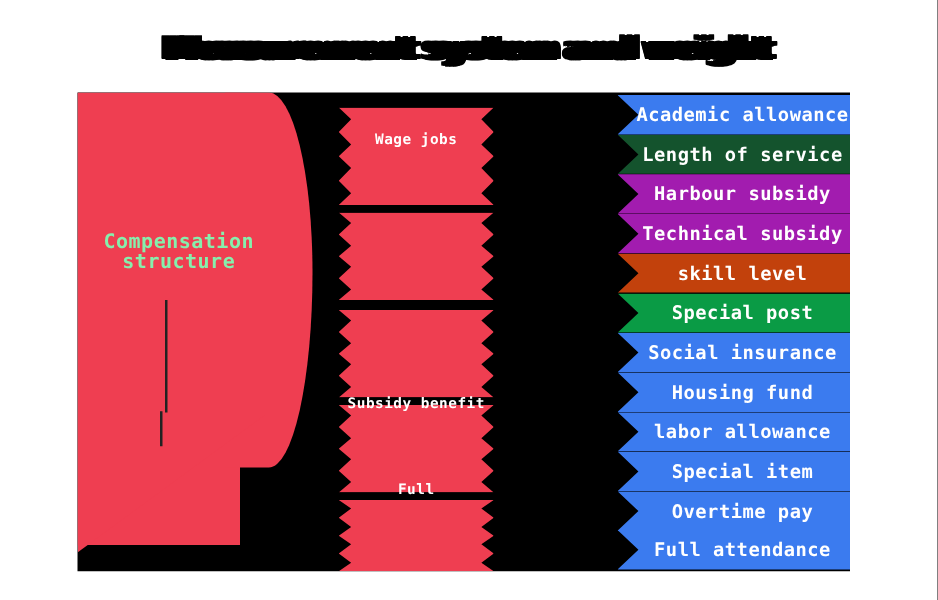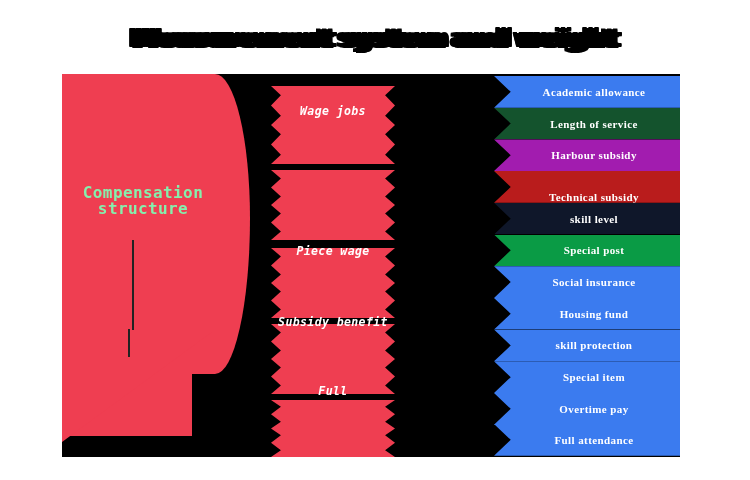--- a/index.html
+++ b/index.html
@@ -104,21 +104,20 @@
   .mid-label{
     position:absolute;
     left:-12px; width:148px;
     text-align:center;
     color:#ffffff;
     font-size:11.5px;
     font-weight:bold;
     letter-spacing:0.4px;
     white-space:nowrap;
     user-select:none;
-    font-style:italic;
   }
   #mid-caret{
     position:absolute;
     left:66px; top:255px;
     width:2px; height:28px;
     background:#222222;
   }
 
   
   #dst-col{
@@ -130,82 +129,80 @@
     position:absolute;
     left:0; width:186px;
     display:flex;
     align-items:center;
     justify-content:center;
     clip-path:polygon(0% 0%, 100% 0%, 100% 100%, 0% 100%, 9% 50%);
     overflow:hidden;
   }
   .dst-label{
     color:#ffffff;
-    font-size:11px;
+    font-size:15px;
     font-weight:bold;
     letter-spacing:0.4px;
     white-space:nowrap;
     padding-left:14px;
     user-select:none;
-    font-family:Liberation Serif, serif;
   }
 </style>
 </head>
 <body>
 
 <div id="title">Measurement system and weight</div>
 
 <div id="canvas">
 
   <div id="src-node"></div>
   <div id="src-bulge"></div>
   <div id="src-taper"></div>
   <div id="src-label">Compensation structure</div>
   <div id="src-caret"></div>
 
   <div id="mid-col">
       <div class="mid-node" style="top: 12px; height: 78px; background: rgb(239, 62, 81);"></div>
       <div class="mid-label" style="top: 30px;">Wage jobs</div>
       <div class="mid-node" style="top: 96px; height: 70px; background: rgb(239, 62, 81);"></div>
       <div class="mid-node" style="top: 174px; height: 70px; background: rgb(239, 62, 81);"></div>
-      <div class="mid-label" style="top: 170px;">Piece wage</div>
       <div class="mid-node" style="top: 250px; height: 70px; background: rgb(239, 62, 81);"></div>
       <div class="mid-label" style="top: 241px;">Subsidy benefit</div>
       <div class="mid-node" style="top: 326px; height: 57px; background: rgb(239, 62, 81);"></div>
       <div class="mid-label" style="top: 310px;">Full</div>
     </div>
   <div id="mid-caret"></div>
 
   <div id="dst-col">
       <div class="dst-row" style="top: 2px; height: 31.7px; background: rgb(59, 123, 239);">
         <span class="dst-label">Academic allowance</span>
       </div>
       <div class="dst-row" style="top: 33.7px; height: 31.7px; background: #14532d;">
         <span class="dst-label">Length of service</span>
       </div>
       <div class="dst-row" style="top: 65.4px; height: 31.7px; background: #a21caf;">
         <span class="dst-label">Harbour subsidy</span>
       </div>
-      <div class="dst-row" style="top: 97.1px; height: 31.7px; background: #b91c1c; align-items: flex-end;">
+      <div class="dst-row" style="top: 97.1px; height: 31.7px; background: #a21caf;">
         <span class="dst-label">Technical subsidy</span>
       </div>
-      <div class="dst-row" style="top: 128.8px; height: 31.7px; background: #0f172a;">
+      <div class="dst-row" style="top: 128.8px; height: 31.7px; background: #c2410c;">
         <span class="dst-label">skill level</span>
       </div>
       <div class="dst-row" style="top: 160.5px; height: 31.7px; background: rgb(10, 155, 69); justify-content: center;">
         <span class="dst-label">Special post</span>
       </div>
       <div class="dst-row" style="top: 192.2px; height: 31.7px; background: rgb(59, 123, 239);">
         <span class="dst-label">Social insurance</span>
       </div>
       <div class="dst-row" style="top: 223.9px; height: 31.7px; background: rgb(59, 123, 239);">
         <span class="dst-label">Housing fund</span>
       </div>
       <div class="dst-row" style="top: 255.6px; height: 31.7px; background: rgb(59, 123, 239);">
-        <span class="dst-label">skill protection</span>
+        <span class="dst-label">labor allowance</span>
       </div>
       <div class="dst-row" style="top: 287.3px; height: 31.7px; background: rgb(59, 123, 239);">
         <span class="dst-label">Special item</span>
       </div>
       <div class="dst-row" style="top: 319px; height: 31.7px; background: rgb(59, 123, 239);">
         <span class="dst-label">Overtime pay</span>
       </div>
       <div class="dst-row" style="top: 350px; height: 31.7px; background: rgb(59, 123, 239);">
         <span class="dst-label">Full attendance</span>
       </div>

